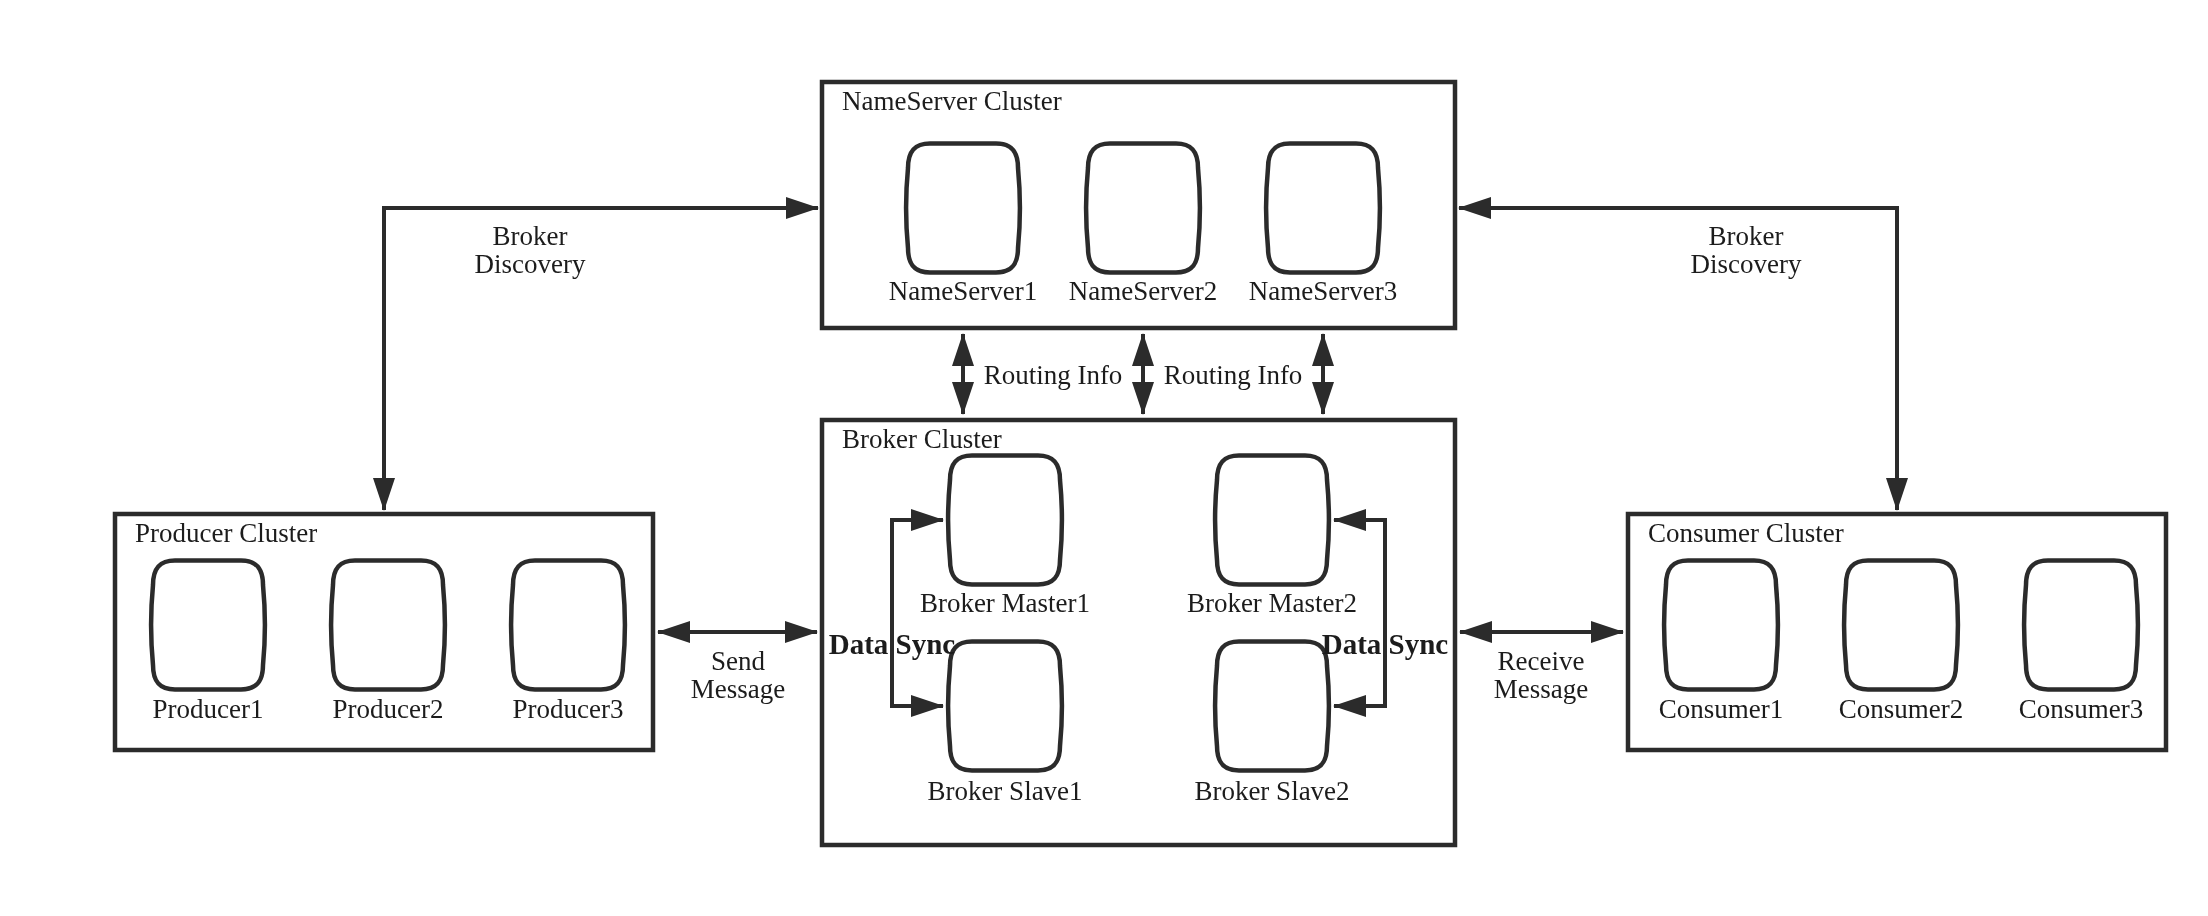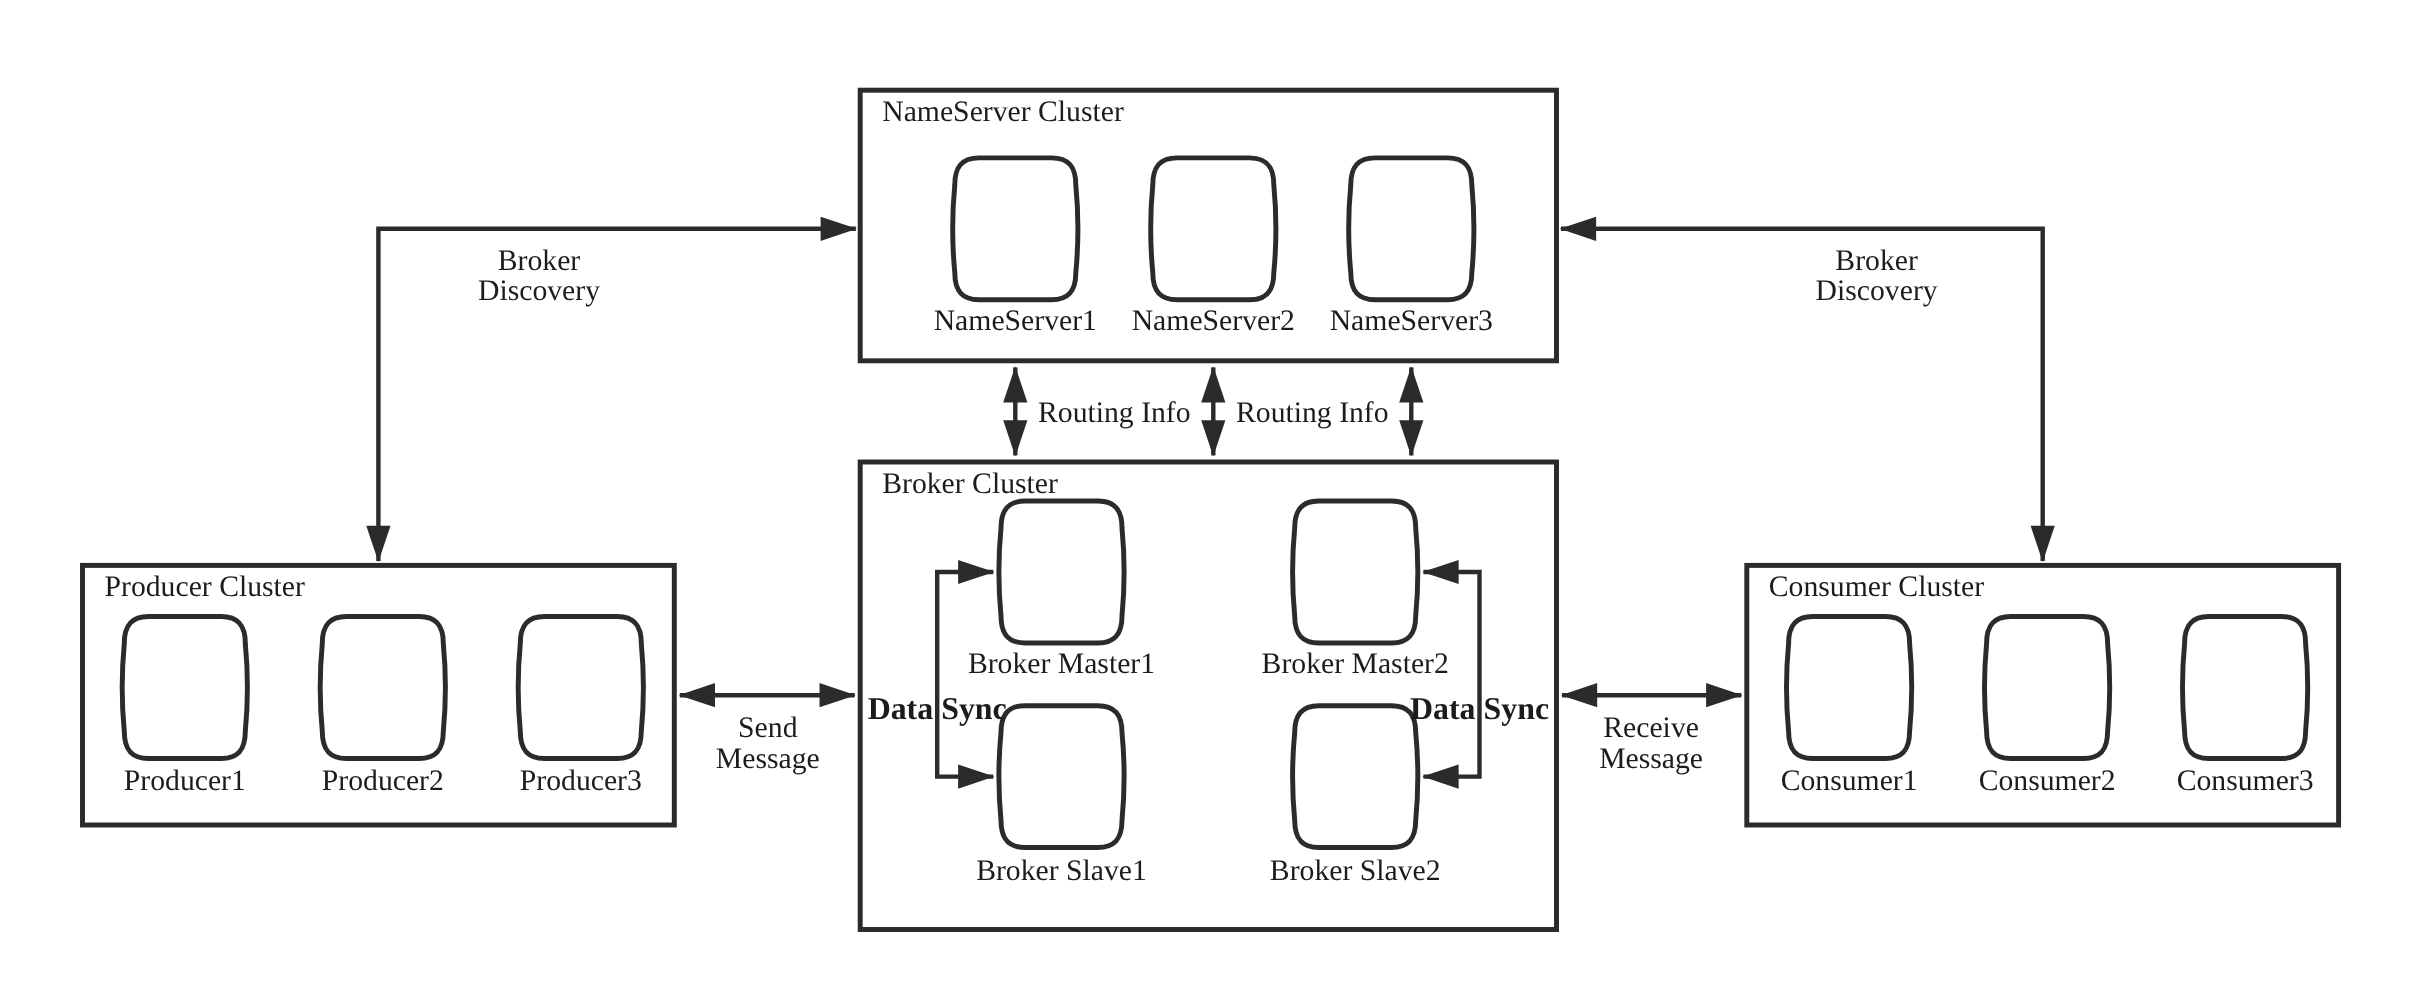--- a/index.html
+++ b/index.html
@@ -6,20 +6,21 @@
     margin: 0;
     padding: 0;
     background: #ffffff;
   }
   .canvas {
     position: relative;
     width: 1752px;
     height: 916px;
     background: #ffffff;
     font-family: "Liberation Serif", "DejaVu Serif", serif;
+    margin-left: 40px;
   }
   svg { display: block; }
 
   .box {
     fill: none;
     stroke: #2b2b2b;
     stroke-width: 4.5;
   }
   .node {
     fill: none;

